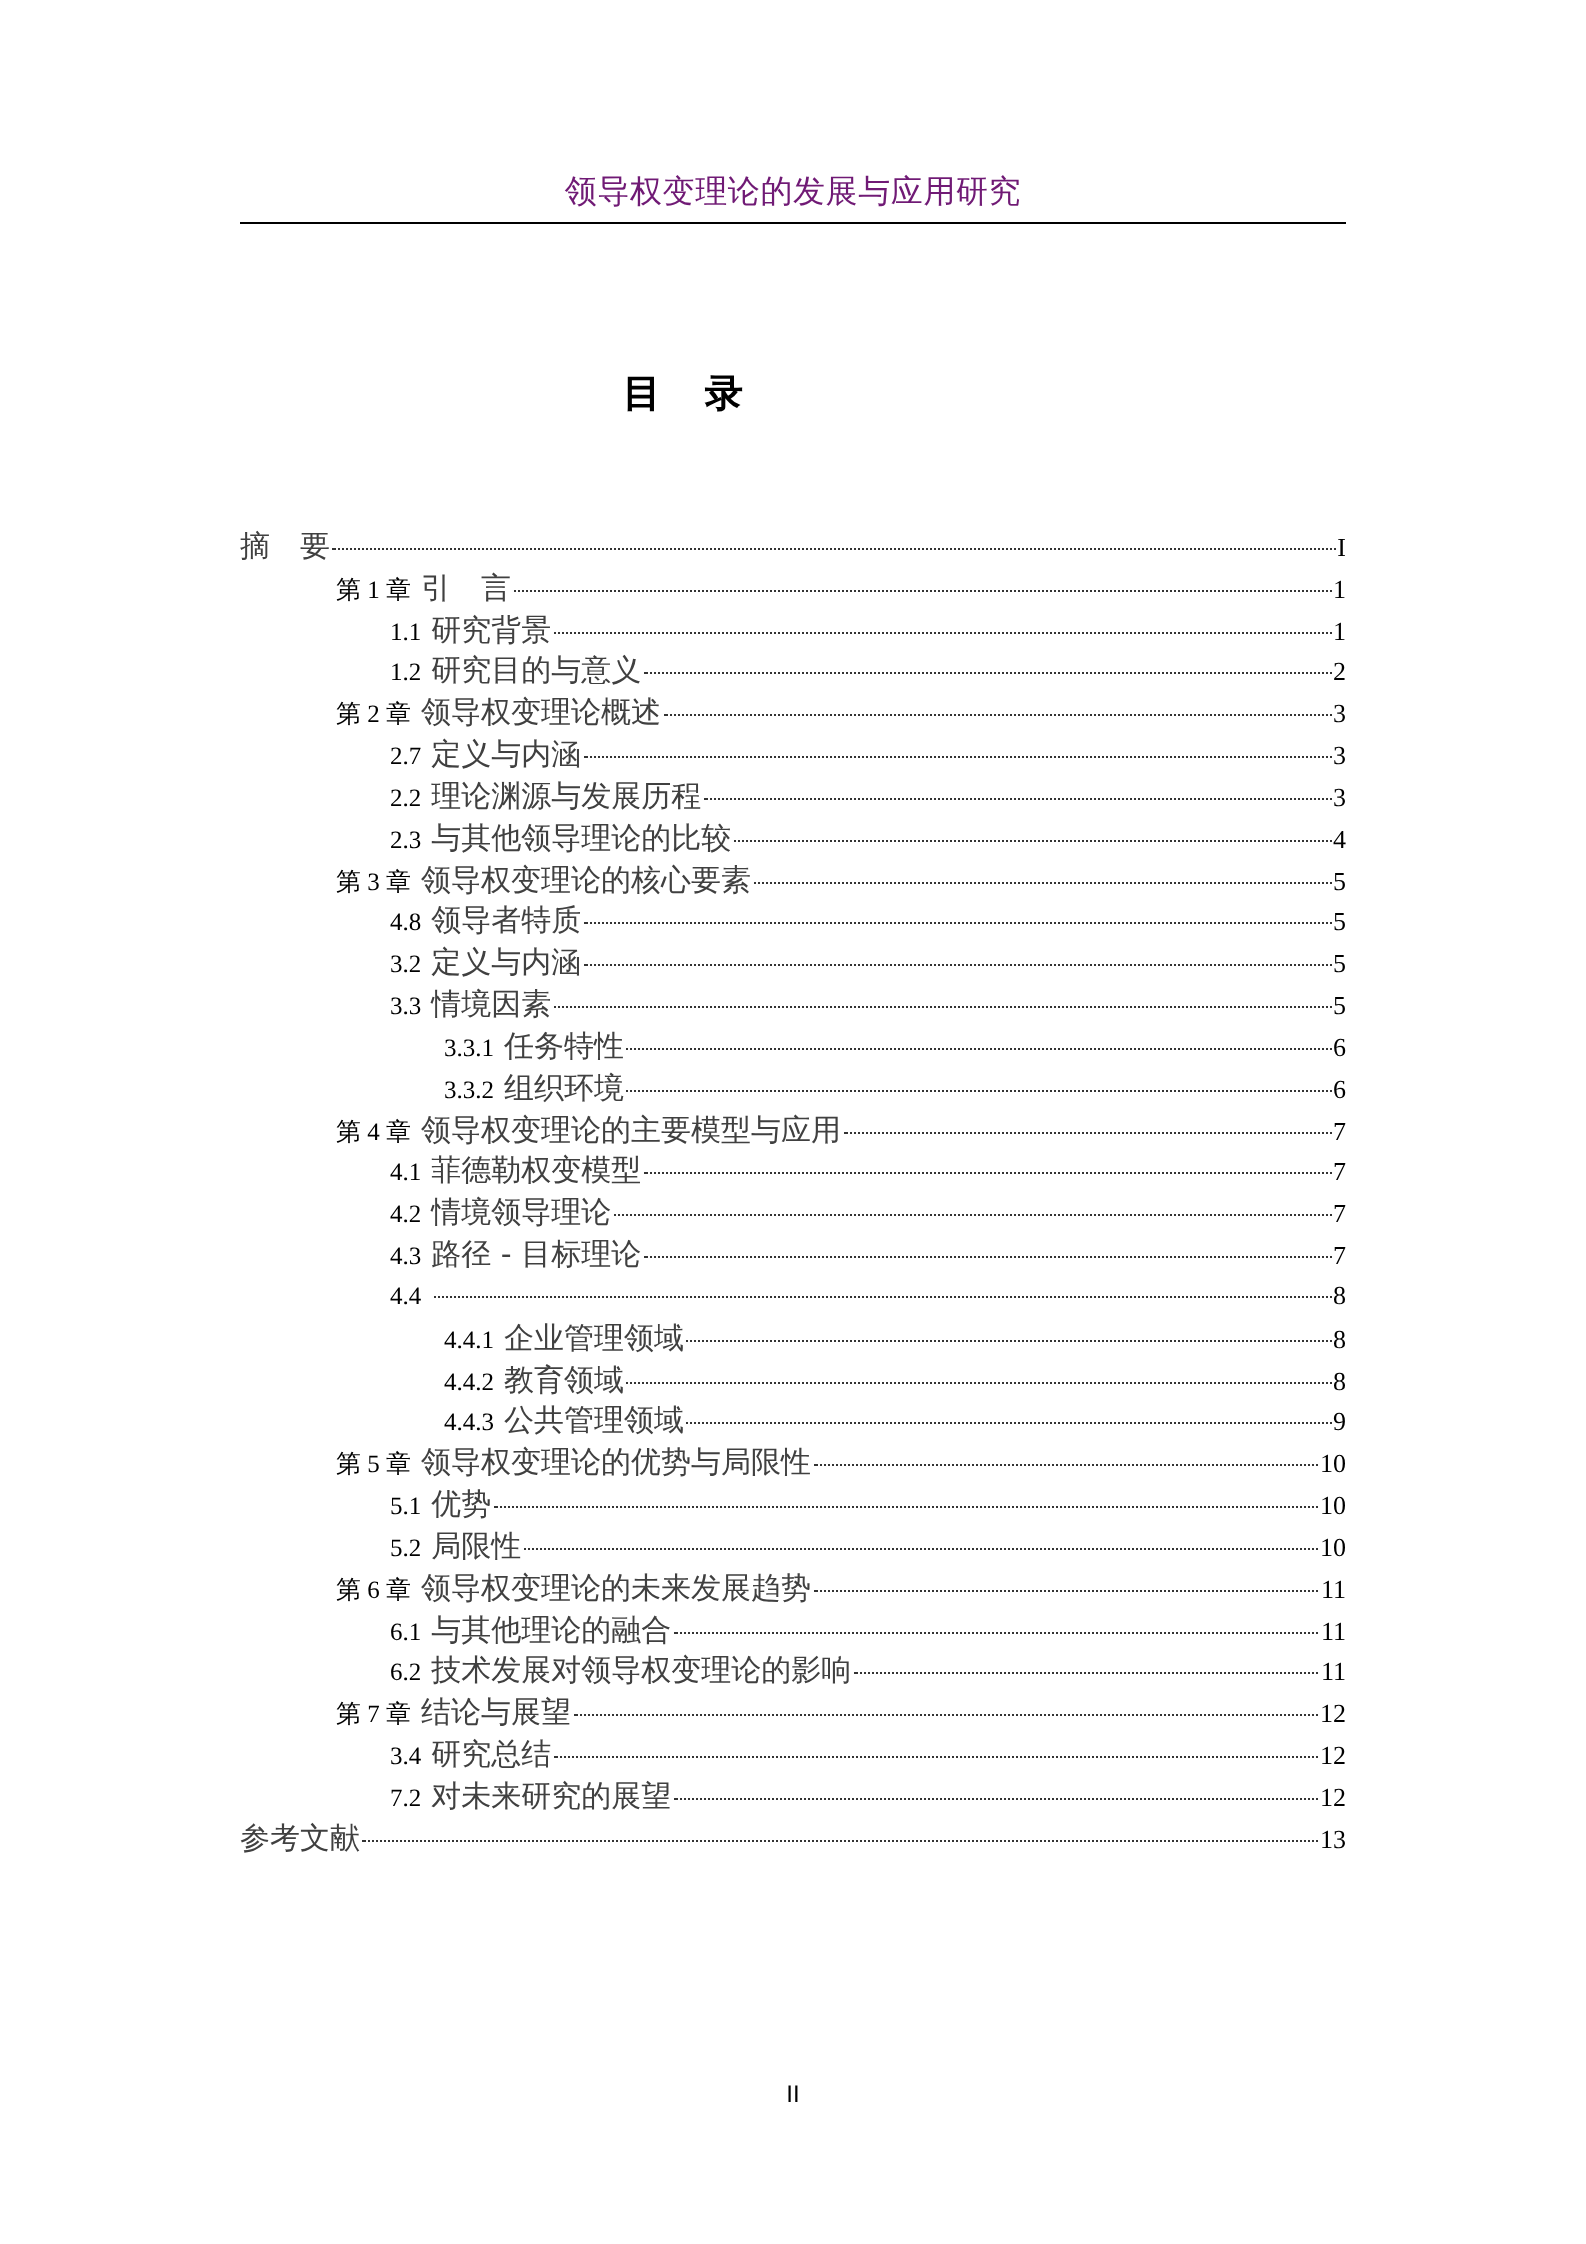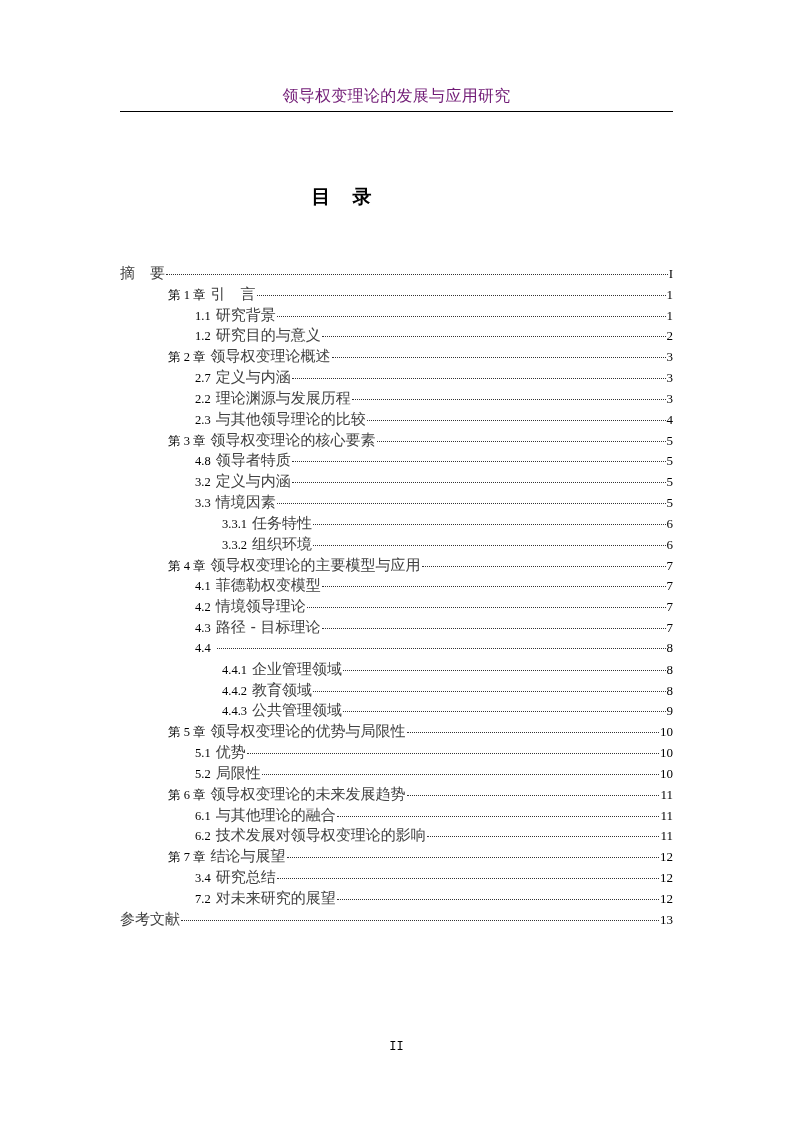--- a/index.html
+++ b/index.html
@@ -15,21 +15,21 @@
     .toc-list { position: absolute; left: 120px; top: 263px; width: 553px; }
     .toc-row { display: flex; align-items: baseline; height: 20.83px; font-size: 12.5px; line-height: 20.83px; white-space: nowrap; }
     .toc-row.level-1 { padding-left: 0; }
     .toc-row.level-2 { padding-left: 27px; }
     .toc-row.level-3 { padding-left: 54px; }
     .toc-num { font-family: "Liberation Serif", serif; margin-right: 5px; margin-left: 48px; }
     .toc-text { font-family: "DejaVu Sans", sans-serif; font-size: 15px; color: #404040; }
     .leader { flex: 1; margin: 0 1px; border-bottom: 1px dotted #333; position: relative; top: -3px; height: 0; }
     .toc-page { font-family: "Liberation Serif", serif; font-size: 13px; }
     .page-footer { position: absolute; left: 0; top: 1040px; width: 793px; text-align: center;
-                   font-family: Liberation Mono, monospace; font-size: 12px; }
+                   font-family: Liberation Sans, sans-serif; font-size: 12px; }
   </style>
 </head>
 <body>
 
 <div class="running-header">领导权变理论的发展与应用研究</div>
 <div class="header-rule"></div>
 
 <div class="toc-title">
   <span>目</span><span class="gap"></span><span>录</span>
 </div>

